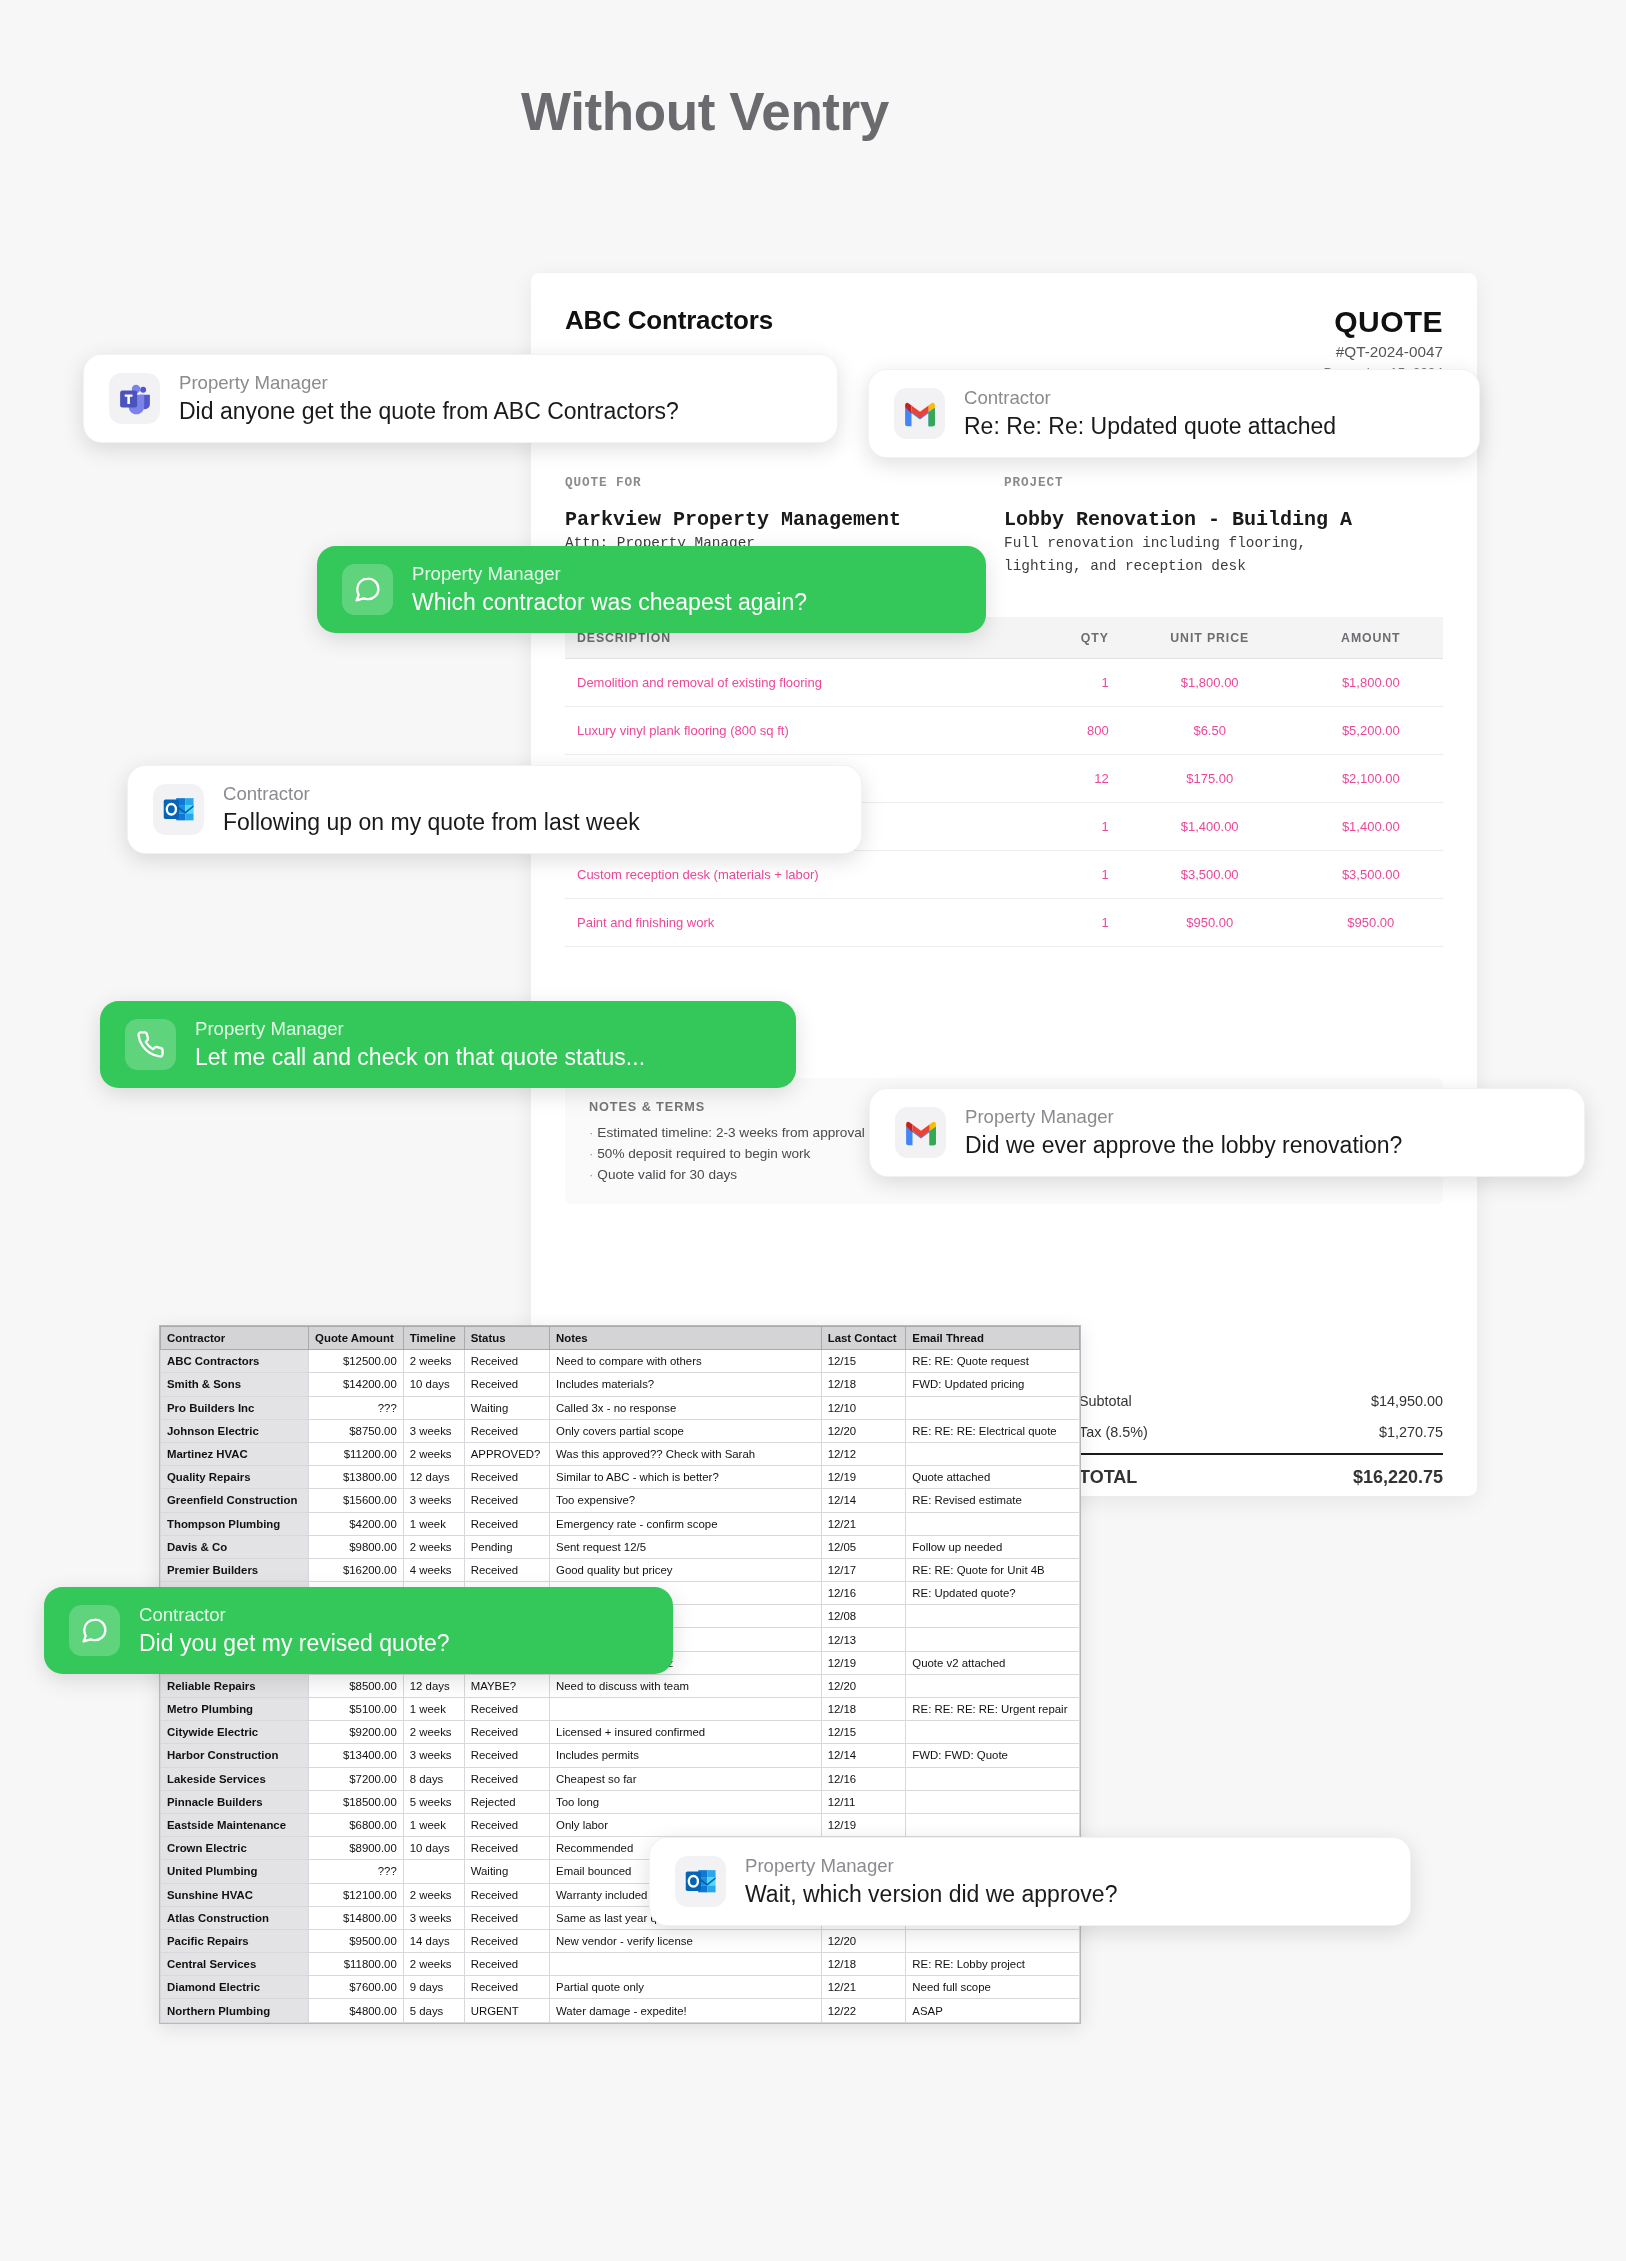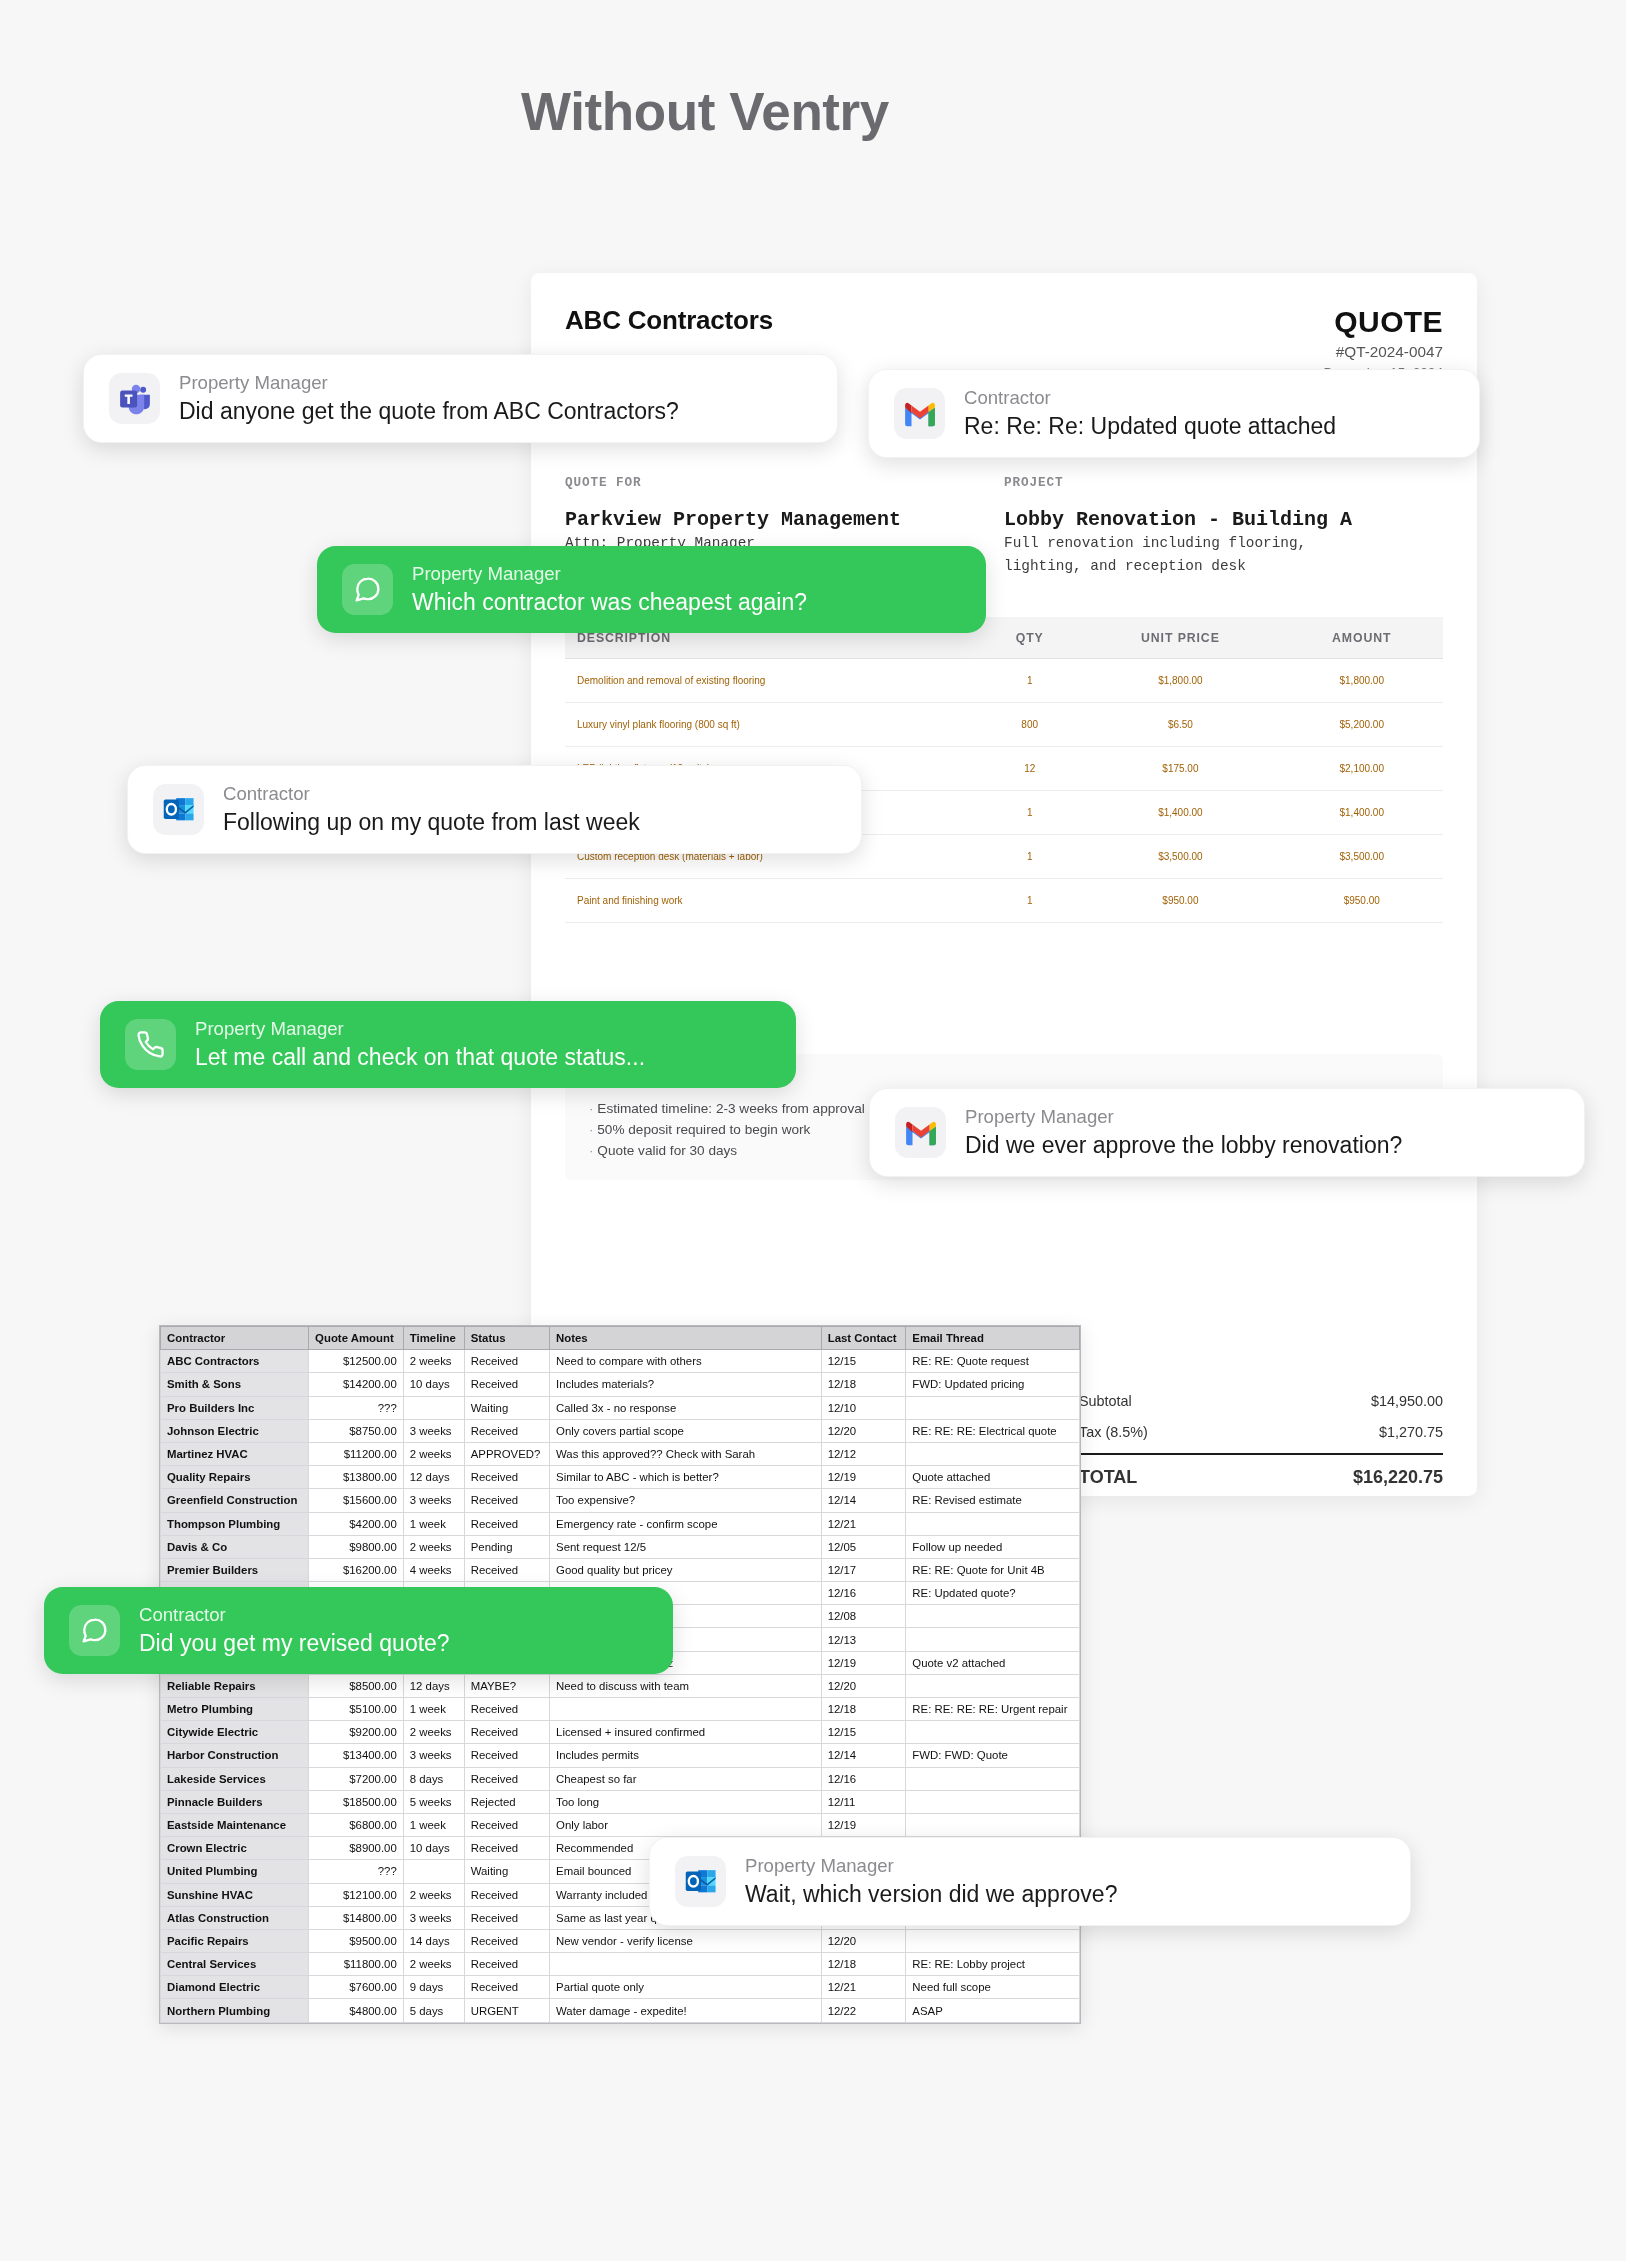--- a/index.html
+++ b/index.html
@@ -45,23 +45,23 @@
   .items { width: 100%; border-collapse: collapse; margin-top: 41px; }
   .items thead th {
     background: #f4f4f5;
     font-size: 12.3px; font-weight: 700; color: #6c6c72;
     letter-spacing: 0.9px;
     padding: 13.6px 12px;
     text-align: left;
     border-bottom: 1.7px solid #e2e2e5;
   }
   .items thead th.num, .items tbody td.num { text-align: center; }
-  .items thead th.qty, .items tbody td.qty { text-align: center; }
+  .items thead th.qty, .items tbody td.qty { text-align: right; }
   .items tbody td {
-    font-size: 10px; color: #a16207;
+    font-size: 13px; color: #ec4899;
     padding: 16px 12px;
     border-bottom: 0.8px solid #ededf0;
   }
 
   .notes-block { margin-top: 131px; background: #fafafa; border-radius: 6.8px; padding: 22px 24px; }
   .notes-label { font-size: 12.7px; font-weight: 700; color: #777; letter-spacing: 0.9px; }
   .notes-list { margin-top: 10.2px; }
   .notes-list li { font-size: 13.6px; color: #4a4a4f; list-style: none; margin-top: 6px; }
   .notes-list li:before { content: "· "; color: #999; }
 

